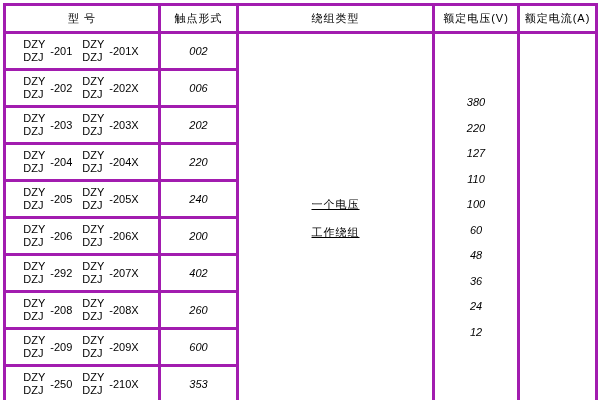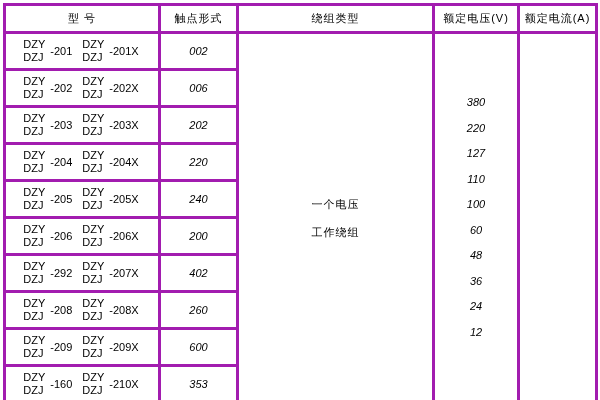--- a/index.html
+++ b/index.html
@@ -70,20 +70,21 @@
     height: 34px;
     font-size: 11.5px;
     font-style: italic;
   }
   .winding-cell {
     font-size: 12px;
     line-height: 28px;
   }
   .winding-cell div {
     letter-spacing: 1px;
+    text-decoration: underline;
   }
   .voltage-cell {
     font-size: 11.5px;
     line-height: 25.5px;
     padding: 2px 0;
     font-style: italic;
   }
   .current-cell { }
 </style>
 </head>
@@ -285,21 +286,21 @@
       <td class="contact-cell">600</td>
     </tr>
 
     <tr>
       <td class="model-cell">
         <div class="model-inner">
           <div class="model-pair">
             <span>DZY</span>
             <span>DZJ</span>
           </div>
-          <span class="model-suffix">-160</span>
+          <span class="model-suffix">-250</span>
           <div class="model-pair">
             <span>DZY</span>
             <span>DZJ</span>
           </div>
           <span class="model-suffix">-210X</span>
         </div>
       </td>
       <td class="contact-cell">353</td>
     </tr>
   </tbody>

